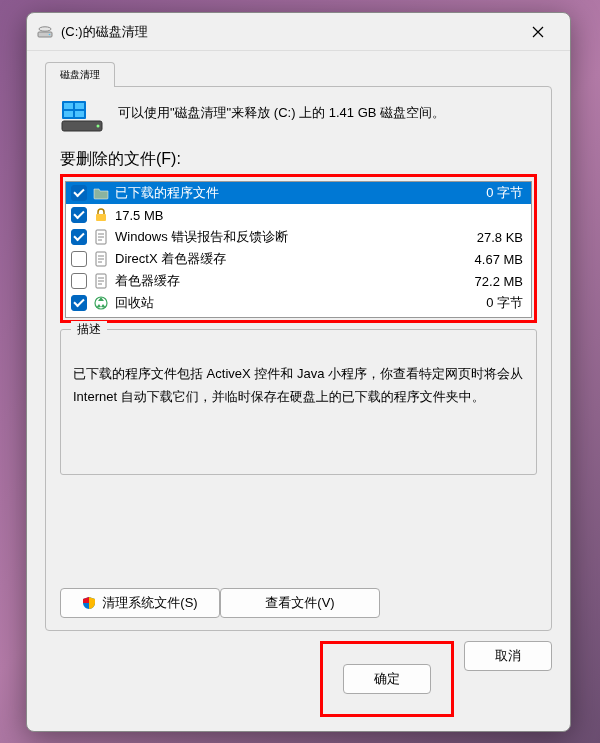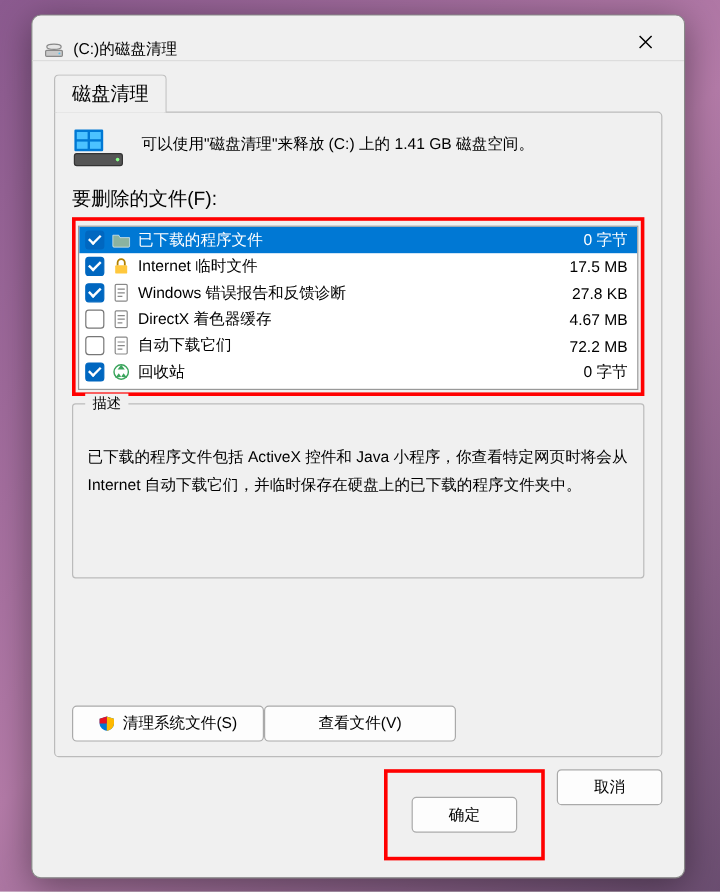--- a/index.html
+++ b/index.html
@@ -21,21 +21,21 @@
   background: #f0f0f0;
   border: 1px solid #888;
   border-radius: 8px;
   box-shadow: 0 6px 30px rgba(0,0,0,0.4);
   display: flex;
   flex-direction: column;
 }
 .titlebar {
   height: 38px;
   display: flex;
-  align-items: flex-end;
+  align-items: center;
   padding: 0 10px;
   font-size: 13px;
   border-bottom: 1px solid #ddd;
 }
 .titlebar-icon {
   width: 16px; height: 16px;
   margin-right: 8px;
   display: inline-flex; align-items: center;
 }
 .close-btn {
@@ -51,21 +51,21 @@
   display: flex;
   flex-direction: column;
 }
 .tab-row { display: flex; }
 .tab {
   padding: 5px 14px;
   background: #f0f0f0;
   border: 1px solid #bbb;
   border-bottom: none;
   border-radius: 4px 4px 0 0;
-  font-size: 16px;
+  font-size: 10px;
   position: relative;
   top: 1px;
   z-index: 2;
 }
 .tab-content {
   border: 1px solid #bbb;
   border-radius: 0 4px 4px 4px;
   padding: 12px 14px;
   background: #f0f0f0;
   flex: 1;
@@ -242,21 +242,20 @@
               <span class="fsize">0 字节</span>
             </div>
             <div class="file-row">
               <span class="cb checked"></span>
               <span class="ficon">
                 <svg width="16" height="16" viewBox="0 0 16 16">
                   <rect x="3" y="7" width="10" height="7" rx="1" fill="#ffc83d"></rect>
                   <path d="M5 7 V5 a3 3 0 0 1 6 0 V7" fill="none" stroke="#b08000" stroke-width="1.5"></path>
                 </svg>
               </span>
-              <span class="flabel">Internet 临时文件</span>
               <span class="fsize">17.5 MB</span>
             </div>
             <div class="file-row">
               <span class="cb checked"></span>
               <span class="ficon">
                 <svg width="16" height="16" viewBox="0 0 16 16">
                   <rect x="3" y="1" width="10" height="14" rx="1" fill="#fff" stroke="#888"></rect>
                   <path d="M5 5 h6 M5 8 h6 M5 11 h4" stroke="#888" stroke-width="1"></path>
                 </svg>
               </span>
@@ -275,21 +274,21 @@
               <span class="fsize">4.67 MB</span>
             </div>
             <div class="file-row">
               <span class="cb"></span>
               <span class="ficon">
                 <svg width="16" height="16" viewBox="0 0 16 16">
                   <rect x="3" y="1" width="10" height="14" rx="1" fill="#fff" stroke="#888"></rect>
                   <path d="M5 5 h6 M5 8 h6 M5 11 h4" stroke="#888" stroke-width="1"></path>
                 </svg>
               </span>
-              <span class="flabel">自动下载它们</span>
+              <span class="flabel">着色器缓存</span>
               <span class="fsize">72.2 MB</span>
             </div>
             <div class="file-row">
               <span class="cb checked"></span>
               <span class="ficon">
                 <svg width="16" height="16" viewBox="0 0 16 16">
                   <path d="M8 2 L11 6 H5 Z M3 13 L6 9 L8 12 Z M13 13 L10 9 L8 12 Z" fill="#3ba55d"></path>
                   <circle cx="8" cy="8" r="6" fill="none" stroke="#3ba55d" stroke-width="1.2"></circle>
                 </svg>
               </span>

